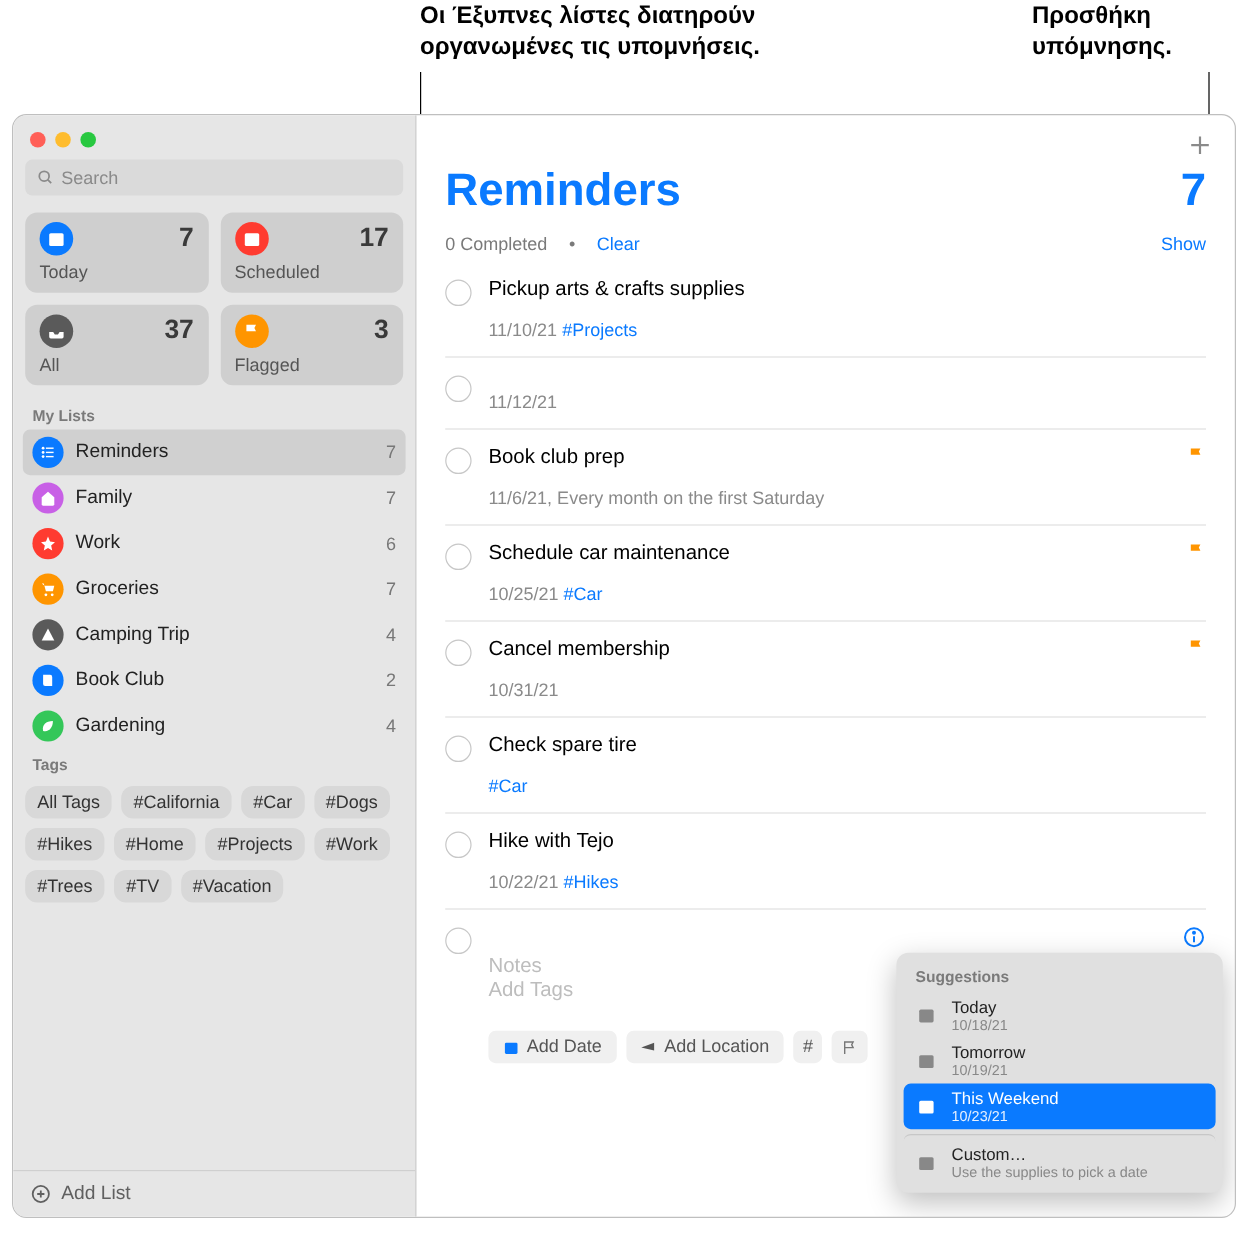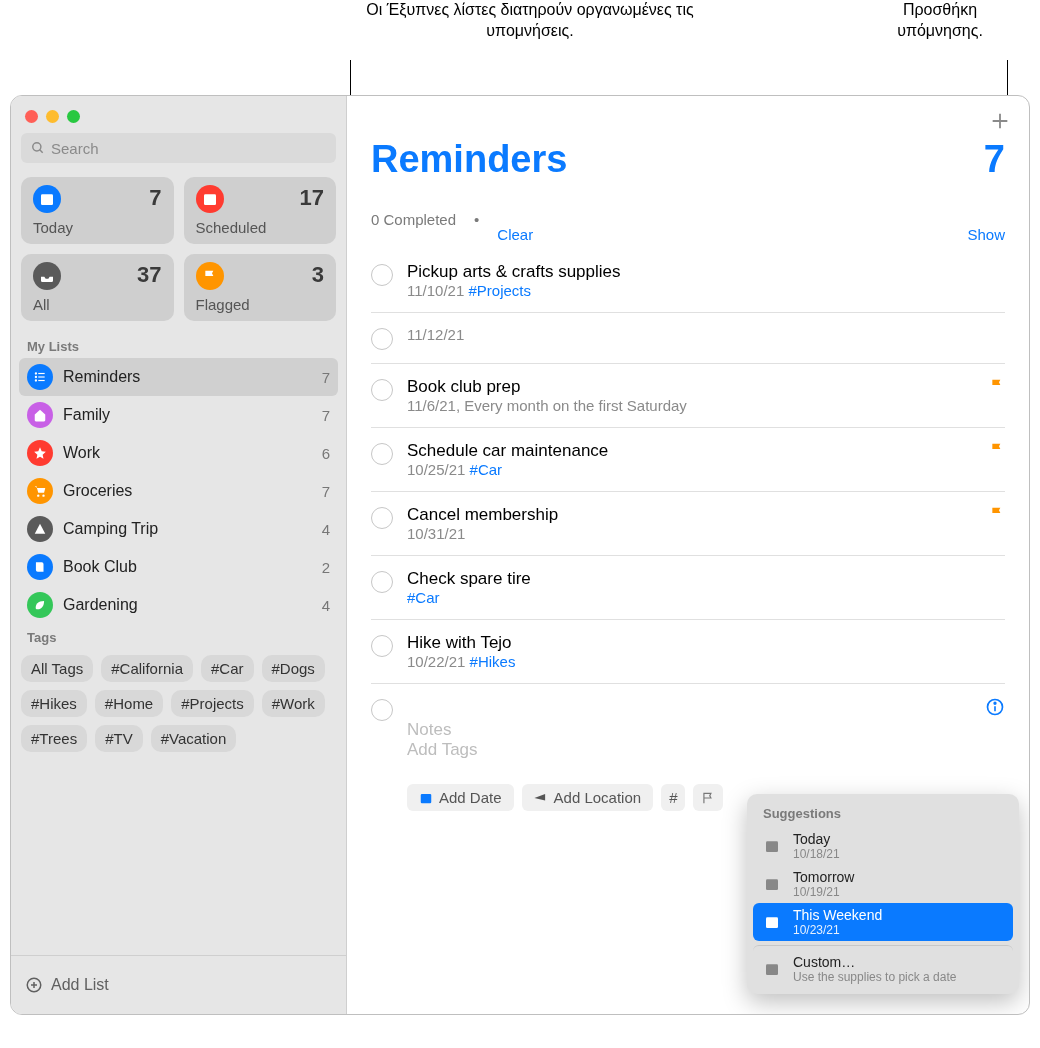--- a/index.html
+++ b/index.html
@@ -13,21 +13,21 @@
     --tag-bg:#d8d8d8;
     --card-bg:#cfcfcf;
     --sel-row:#d0d0d0;
     --popover-bg:#e0e0e0;
     --divider:#e0e0e0;
   }
   *{box-sizing:border-box;font-family:-apple-system,BlinkMacSystemFont,"Helvetica Neue",Arial,sans-serif;}
   body{margin:0;background:#fff;font-size:15px;color:#222;}
 
   .callouts{position:relative;height:95px;margin:0 15px;}
-  .callout{position:absolute;font-size:16px;color:#000;text-align:center;line-height:1.3;}
+  .callout{position:absolute;font-size:20px;color:#000;line-height:1.3;font-weight:bold;}
   .callout .line{position:absolute;background:#000;}
   .callout-smart{left:335px;width:360px;}
   .callout-add{right:5px;width:160px;}
 
   .window{width:1020px;margin:0 auto 20px;display:flex;border:1px solid #bfbfbf;border-radius:12px;overflow:hidden;background:var(--main-bg);height:920px;position:relative;}
 
   
   .sidebar{width:336px;background:var(--sidebar-bg);display:flex;flex-direction:column;border-right:1px solid #cfcfcf;}
   .traffic{display:flex;gap:8px;padding:14px 14px 10px;}
   .dot{width:13px;height:13px;border-radius:50%;}
@@ -48,40 +48,40 @@
   .lists{padding:0 8px;}
   .listrow{display:flex;align-items:center;gap:10px;padding:6px 8px;border-radius:6px;cursor:pointer;}
   .listrow.sel{background:var(--sel-row);}
   .listrow .name{flex:1;font-size:16px;}
   .listrow .cnt{color:#777;}
   .listrow .ic{width:26px;height:26px;border-radius:50%;display:flex;align-items:center;justify-content:center;}
 
   .tags{padding:6px 10px 14px;display:flex;flex-wrap:wrap;gap:8px;}
   .tag{background:var(--tag-bg);border-radius:10px;padding:5px 10px;font-size:15px;color:#333;cursor:pointer;}
 
-  .addlist{margin-top:auto;border-top:1px solid #cfcfcf;padding:20px 14px;display:flex;align-items:center;gap:8px;color:#606060;font-size:16px;cursor:pointer;}
+  .addlist{margin-top:auto;border-top:1px solid #cfcfcf;padding:10px 14px;display:flex;align-items:center;gap:8px;color:#606060;font-size:16px;cursor:pointer;}
 
   
   .main{flex:1;display:flex;flex-direction:column;position:relative;}
   .addbtn{position:absolute;top:14px;right:18px;color:#8a8a8a;cursor:pointer;}
   .header{padding:42px 24px 0;}
   .header-row{display:flex;justify-content:space-between;align-items:center;}
   .title{font-size:38px;font-weight:700;color:var(--blue);}
   .big-count{font-size:38px;font-weight:700;color:var(--blue);}
   .subrow{display:flex;align-items:center;gap:18px;color:#7a7a7a;font-size:15px;margin:14px 0 6px;}
-  .subrow .link{color:var(--blue);margin-top:31px;}
+  .subrow .link{color:var(--blue);}
   .subrow .spacer{flex:1;}
 
   .reminders{padding:0 24px;}
   .rem{display:flex;align-items:flex-start;gap:14px;padding:13px 0;border-top:1px solid var(--divider);}
   .rem:first-child{border-top:none;}
   .rem .circle{margin-top:2px;width:22px;height:22px;border-radius:50%;border:1.5px solid #c7c7c7;flex-shrink:0;cursor:pointer;}
   .rem .body{flex:1;}
   .rem .t{font-size:17px;color:#000000;}
-  .rem .meta{font-size:15px;color:#8a8a8a;margin-top:0;}
+  .rem .meta{font-size:15px;color:#8a8a8a;margin-top:16px;}
   .rem .meta .ht{color:var(--blue);}
   .rem .flag{color:var(--orange);margin-left:8px;}
 
   .newrem .placeholder{color:#bdbdbd;font-size:17px;}
   .newrem .info{margin-left:auto;color:var(--blue);cursor:pointer;}
   .pillrow{display:flex;gap:8px;margin-top:24px;}
   .pill{background:#f0f0f0;border-radius:6px;padding:5px 12px;display:flex;align-items:center;gap:6px;font-size:15px;color:#555;cursor:pointer;}
   .pill.small{padding:5px 8px;}
 
   .popover{position:absolute;left:400px;top:698px;width:272px;background:var(--popover-bg);border-radius:10px;padding:6px;box-shadow:0 8px 24px rgba(0,0,0,0.25);}

